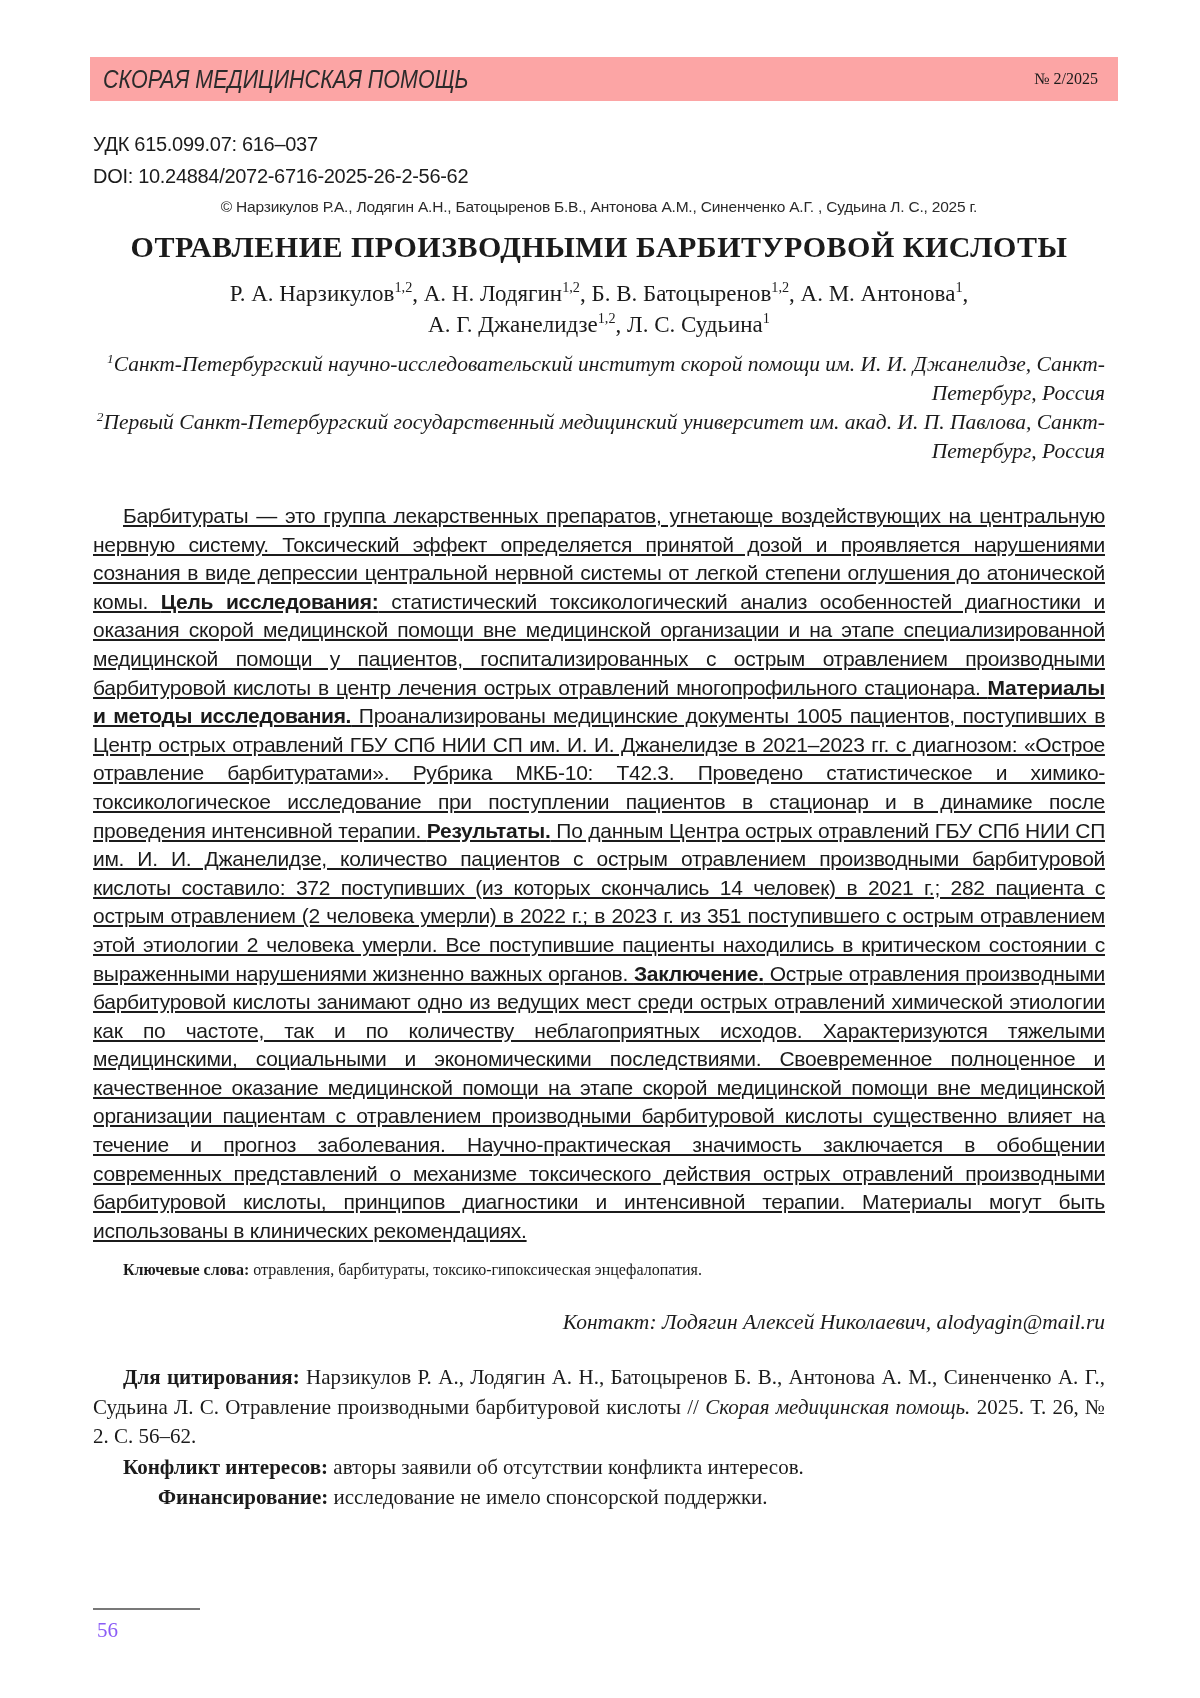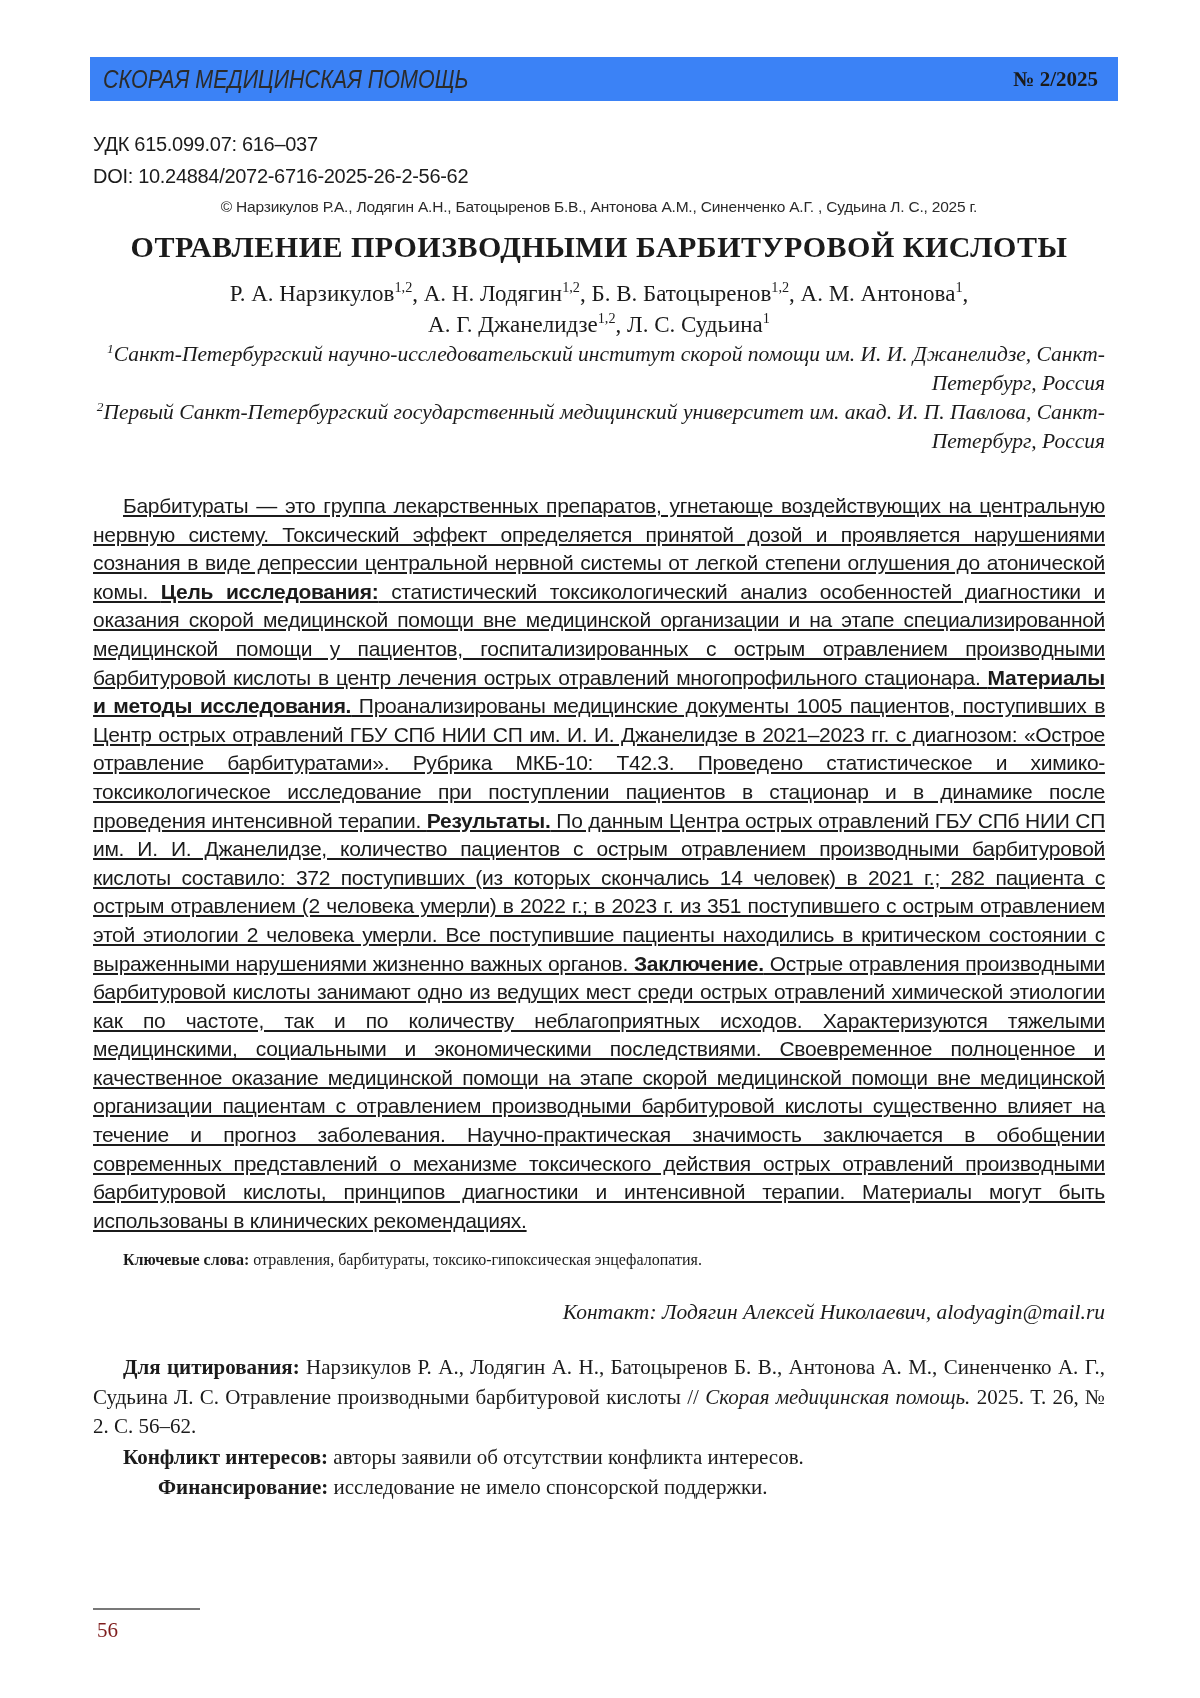--- a/index.html
+++ b/index.html
@@ -10,38 +10,38 @@
     font-family:"Liberation Serif", serif;
     position:relative;
     overflow:hidden;
   }
   .page { position:absolute; inset:0; }
 
   
   .header-bar {
     position:absolute; left:90px; top:57px;
     width:1028px; height:44px;
-    background:#3b82f6;
+    background:#fca5a5;
     display:flex; align-items:center; justify-content:space-between;
     box-sizing:border-box; padding:0 20px 0 13px;
   }
   .journal-name {
     font-family:"Liberation Sans", sans-serif;
     font-style:italic;
     font-size:25px;
     color:#2b2b2b;
     letter-spacing:0px;
     transform:scaleX(0.86);
     transform-origin:left center;
     white-space:nowrap;
   }
   .issue-number {
     font-family:"Liberation Serif", serif;
-    font-weight:bold;
-    font-size:21px;
+    font-weight:normal;
+    font-size:16px;
     color:#1b1b1b;
     white-space:nowrap;
   }
 
   
   .main-col {
     position:absolute; left:93px; top:133px; width:1012px;
   }
   .sans-cond {
     font-family:"Liberation Sans", sans-serif;
@@ -55,21 +55,21 @@
   }
 
   .article-title {
     font-size:30px; font-weight:bold; text-align:center;
     letter-spacing:0.5px;
     margin:14px 0 14px 0;
   }
   .authors {
     font-size:23px; text-align:center; line-height:31px; margin:0;
   }
-  .affiliations { }
+  .affiliations { margin-top:10px; }
   .affiliation {
     font-size:21.5px; font-style:italic; text-align:right;
     line-height:29px; margin:0;
   }
   sup { font-size:62%; line-height:0; }
 
   .abstract {
     margin-top:36px;
     font-size:21px; line-height:28.6px;
     text-align:justify; text-indent:30px;text-decoration:underline;
@@ -95,21 +95,21 @@
     text-align:justify;
   }
 
   
   .footer-rule {
     position:absolute; left:93px; top:1608px;
     width:107px; height:2px; background:#787878;
   }
   .page-number {
     position:absolute; left:97px; top:1618px;
-    font-size:21px; color:#7f1d1d;
+    font-size:21px; color:#8b5cf6;
   }
 </style>
 </head>
 <body>
 
 <div class="page">
 
   <div class="header-bar">
     <span class="journal-name">СКОРАЯ МЕДИЦИНСКАЯ ПОМОЩЬ</span>
     <span class="issue-number">№ 2/2025</span>

